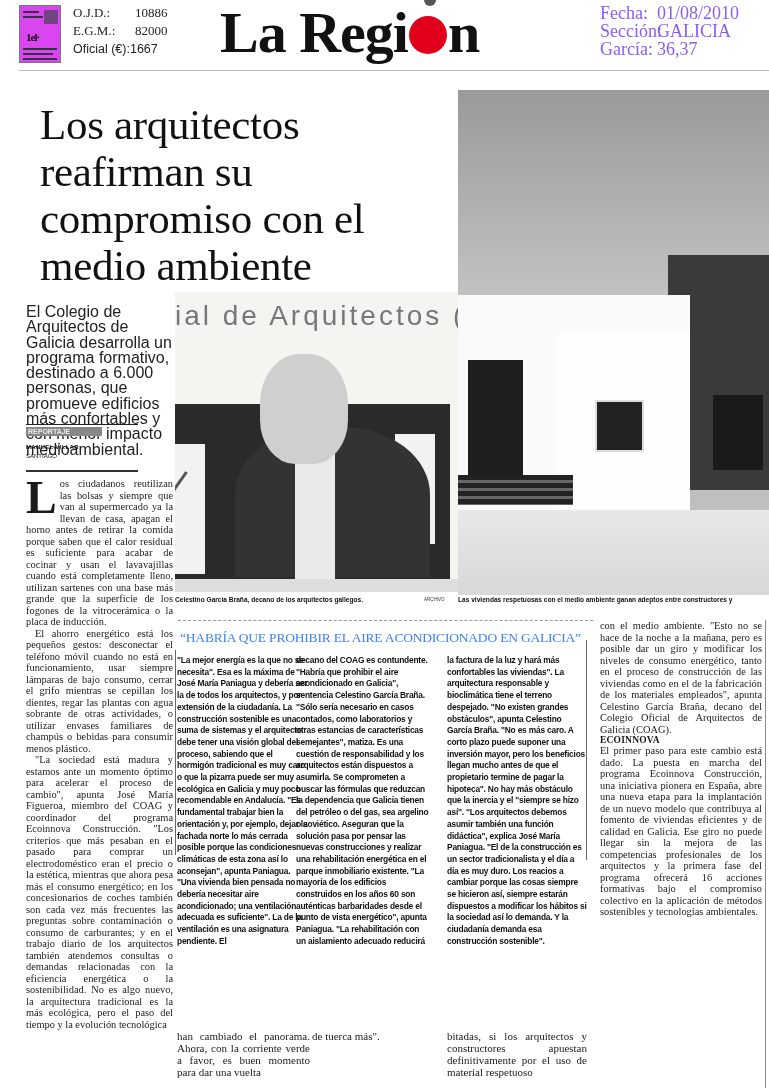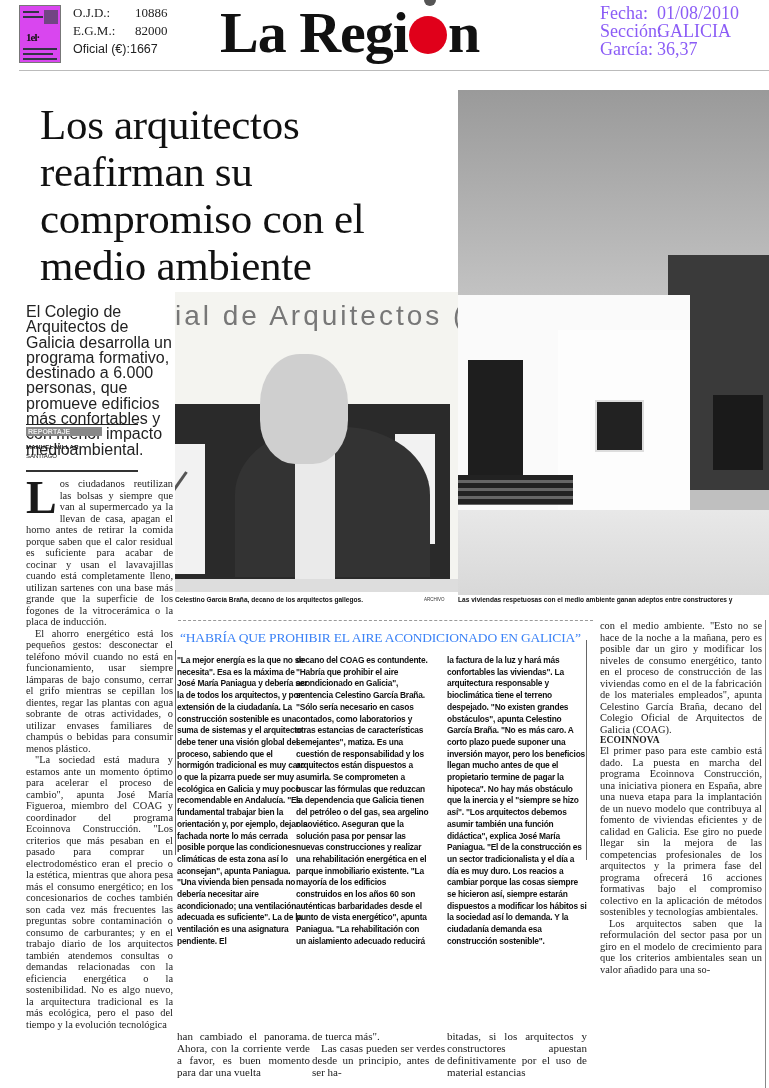--- a/index.html
+++ b/index.html
@@ -173,25 +173,23 @@
   </div>
 <div class="abs box-col bc3">
     <p>la factura de la luz y hará más confortables las viviendas". La arquitectura responsable y bioclimática tiene el terreno despejado. "No existen grandes obstáculos", apunta Celestino García Braña. "No es más caro. A corto plazo puede suponer una inversión mayor, pero los beneficios llegan mucho antes de que el propietario termine de pagar la hipoteca". No hay más obstáculo que la inercia y el "siempre se hizo así". "Los arquitectos debemos asumir también una función didáctica", explica José María Paniagua. "El de la construcción es un sector tradicionalista y el día a día es muy duro. Los reacios a cambiar porque las cosas siempre se hicieron así, siempre estarán dispuestos a modificar los hábitos si la sociedad así lo demanda. Y la ciudadanía demanda esa construcción sostenible".</p>
   </div>
 
 <div class="abs below bl1">
     <p>han cambiado el panorama. Ahora, con la corriente verde a favor, es buen momento para dar una vuelta</p>
   </div>
 <div class="abs below bl2">
   <p>de tuerca más".</p>
-  <p class="ind">Las casas pueden ser verdes desde un principio, antes de ser ha-</p>
 </div>
 <div class="abs below bl3">
-    <p>bitadas, si los arquitectos y constructores apuestan definitivamente por el uso de material estancias</p>
+    <p>bitadas, si los arquitectos y constructores apuestan definitivamente por el uso de material respetuoso</p>
   </div>
 
 <div class="abs body-col col4">
   <p class="noind">con el medio ambiente. "Esto no se hace de la noche a la mañana, pero es posible dar un giro y modificar los niveles de consumo energético, tanto en el proceso de construcción de las viviendas como en el de la fabricación de los materiales empleados", apunta Celestino García Braña, decano del Colegio Oficial de Arquitectos de Galicia (COAG).</p>
   <p class="sub-section">ECOINNOVA</p>
   <p class="noind">El primer paso para este cambio está dado. La puesta en marcha del programa Ecoinnova Construcción, una iniciativa pionera en España, abre una nueva etapa para la implantación de un nuevo modelo que contribuya al fomento de viviendas eficientes y de calidad en Galicia. Ese giro no puede llegar sin la mejora de las competencias profesionales de los arquitectos y la primera fase del programa ofrecerá 16 acciones formativas bajo el compromiso colectivo en la aplicación de métodos sostenibles y tecnologías ambientales.</p>
-  <p>Los arquitectos saben que la reformulación del sector pasa por un giro en el modelo de crecimiento para que los criterios ambientales sean un valor añadido para una so-</p>
 </div>
 <div class="abs edge"></div>
 
 </body></html>

